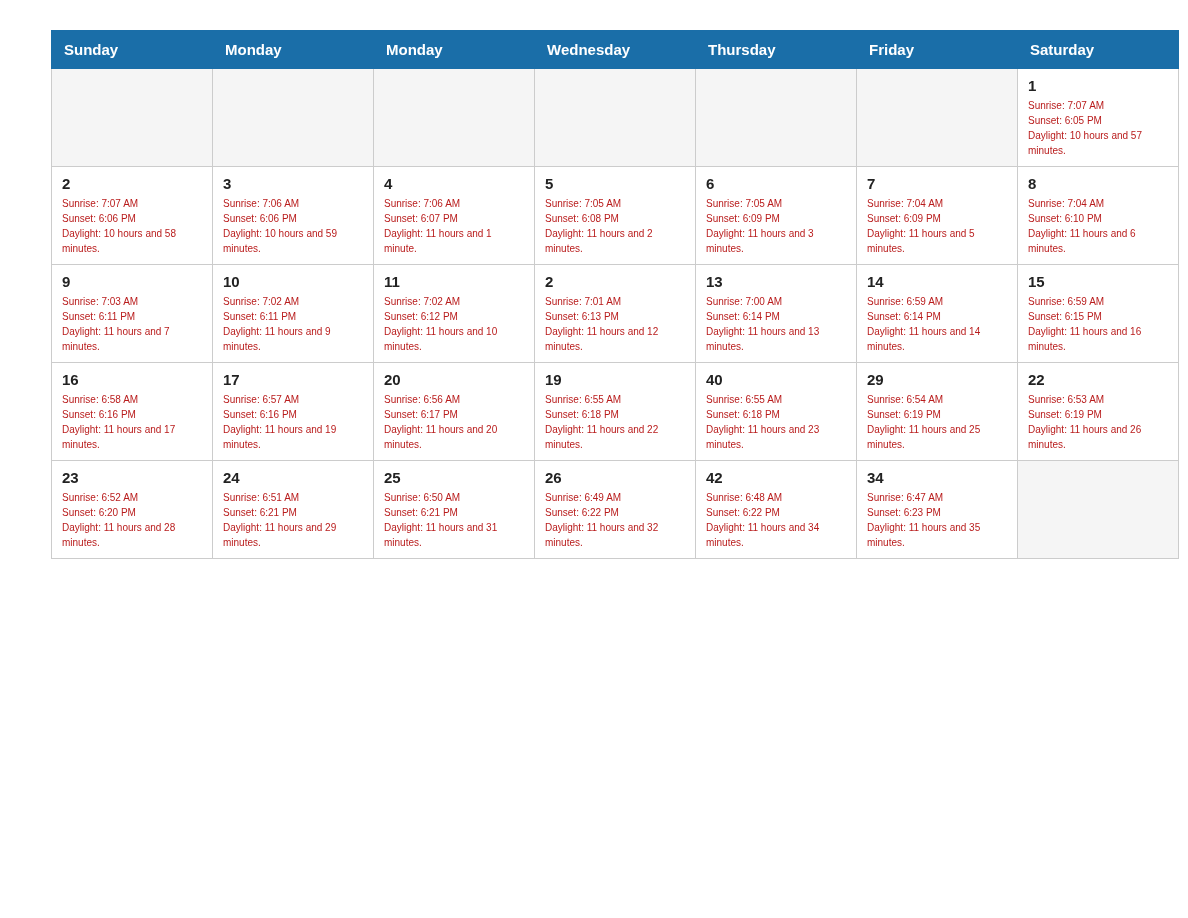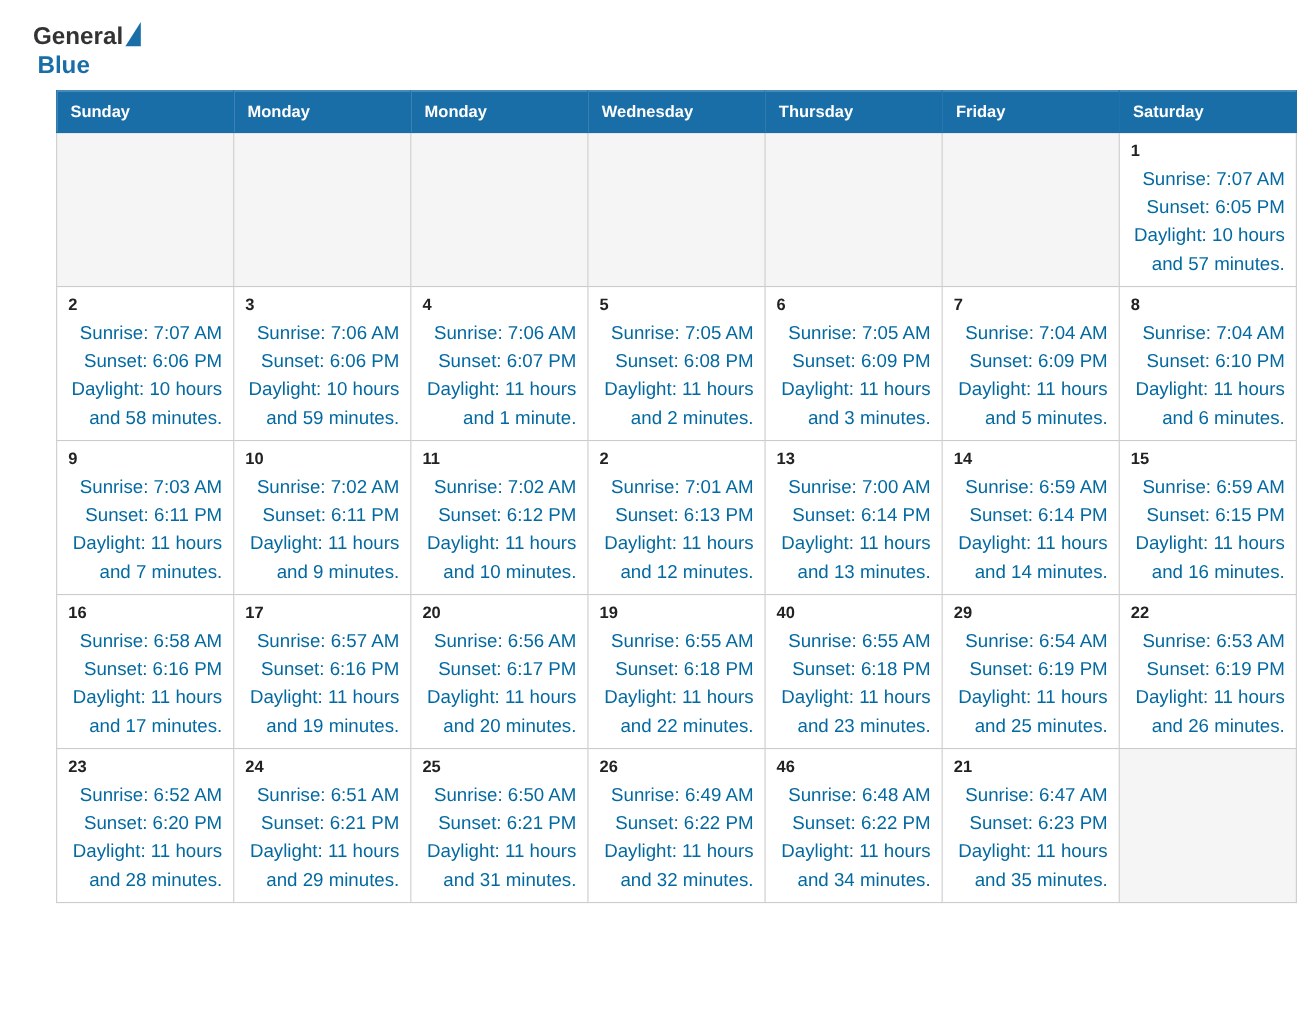--- a/index.html
+++ b/index.html
@@ -85,40 +85,32 @@
     .calendar tbody tr td.empty {
       background: #f5f5f5;
     }
     .day-number {
       font-size: 15px;
       font-weight: bold;
       margin-bottom: 4px;
       display: block;
     }
     .day-info {
-      font-size: 17px;
+      font-size: 10px;
       line-height: 1.5;
-      color: #0369a1;
-      text-align: right;
+      color: #b91c1c;
     }
     .week-row td {
       border-top: 2px solid #1a6ea8;
     }
   </style>
 </head>
 <body>
 
 <div class="header">
-  <div class="logo">
-    <div class="logo-top">
-      <span class="logo-general">General</span>
-      <div class="logo-triangle"></div>
-    </div>
-    <span class="logo-blue">Blue</span>
-  </div>
 </div>
 
 <table class="calendar">
   <thead>
     <tr>
     <th>Sunday</th>
         <th>Monday</th>
         <th>Monday</th>
         <th>Wednesday</th>
         <th>Thursday</th>
@@ -240,23 +232,23 @@
         </td>
         <td>
           <span class="day-number">25</span>
           <div class="day-info">Sunrise: 6:50 AM<br>Sunset: 6:21 PM<br>Daylight: 11 hours and 31 minutes.</div>
         </td>
         <td>
           <span class="day-number">26</span>
           <div class="day-info">Sunrise: 6:49 AM<br>Sunset: 6:22 PM<br>Daylight: 11 hours and 32 minutes.</div>
         </td>
         <td>
-          <span class="day-number">46</span>
+          <span class="day-number">42</span>
           <div class="day-info">Sunrise: 6:48 AM<br>Sunset: 6:22 PM<br>Daylight: 11 hours and 34 minutes.</div>
         </td>
         <td>
-          <span class="day-number">21</span>
+          <span class="day-number">34</span>
           <div class="day-info">Sunrise: 6:47 AM<br>Sunset: 6:23 PM<br>Daylight: 11 hours and 35 minutes.</div>
         </td>
         <td class="empty"></td>
       </tr>
     </tbody>
 </table>
 
 </body></html>

